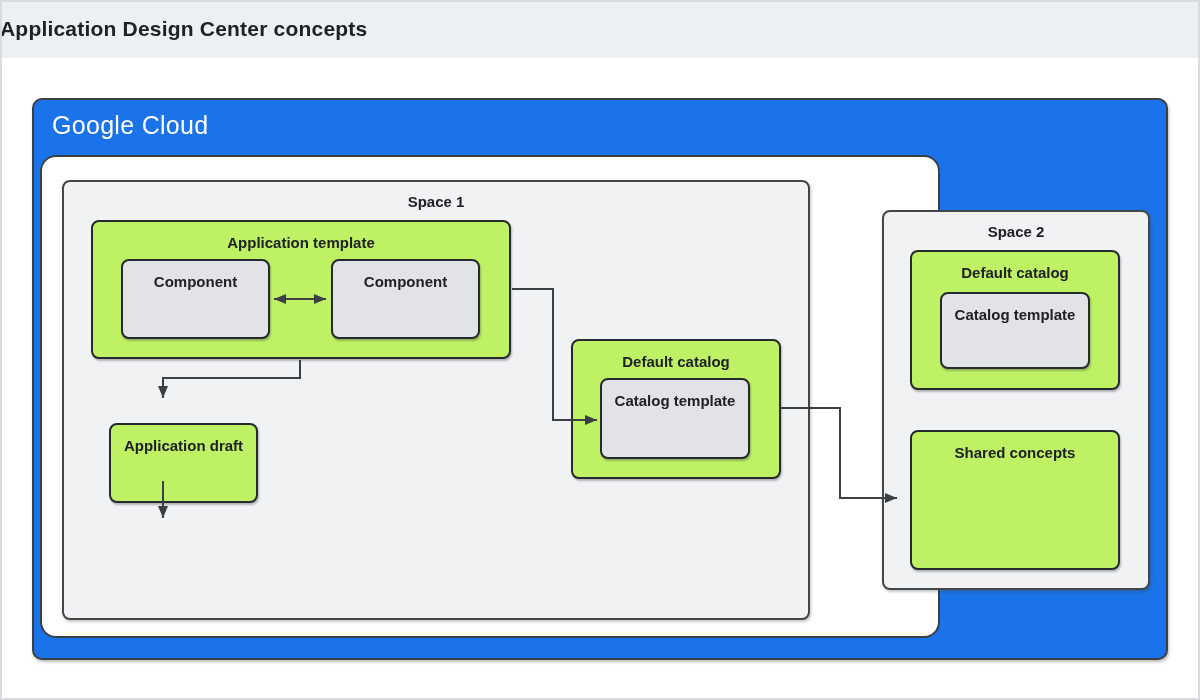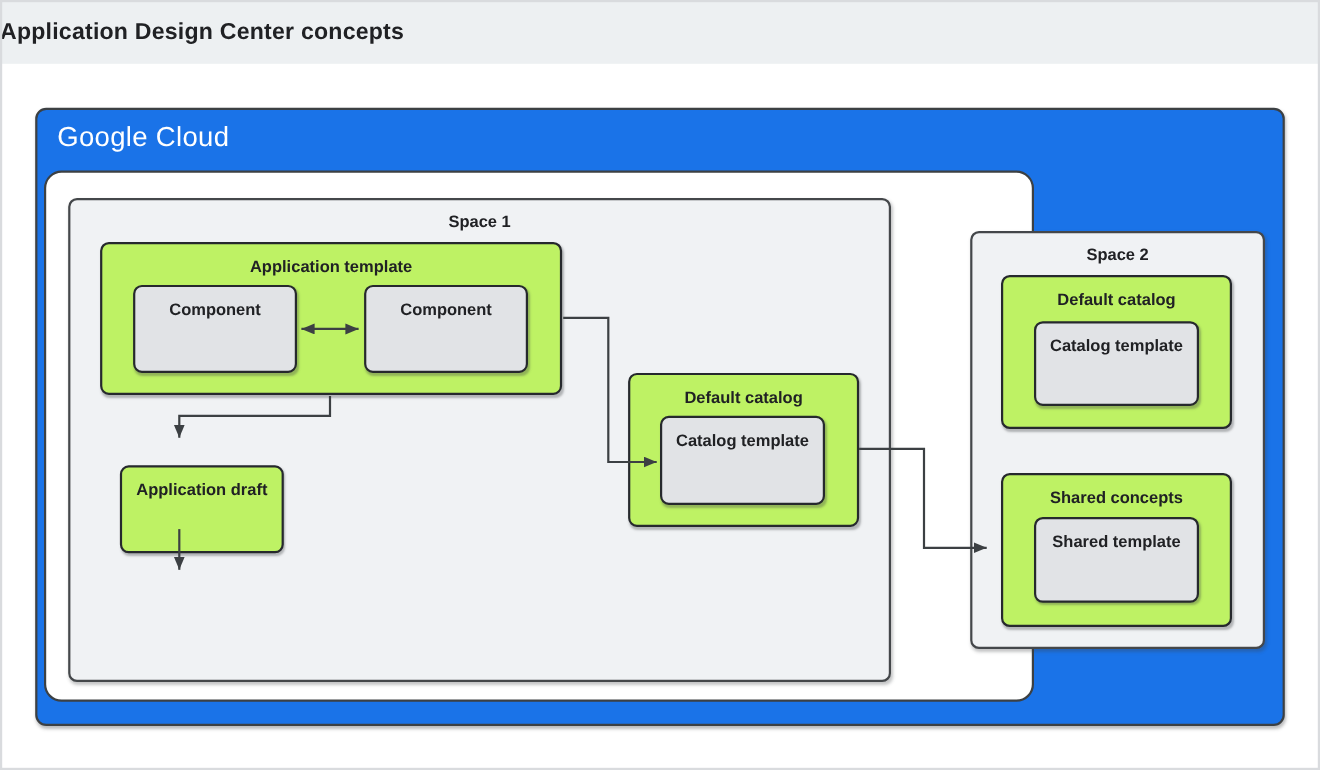--- a/index.html
+++ b/index.html
@@ -98,23 +98,20 @@
 
         <div class="node node-blue default-catalog-2">
           <div class="node-label">Default catalog</div>
           <div class="node node-gray catalog-template-2">
             <div class="node-label">Catalog template</div>
           </div>
         </div>
 
         <div class="node node-blue shared-catalog">
           <div class="node-label">Shared concepts</div>
-          <div class="node node-gray shared-template">
-            <div class="node-label">Shared template</div>
-          </div>
         </div>
       </div>
 
     </div>
   </div>
 
   <svg class="arrows" viewBox="0 0 1200 700" xmlns="http://www.w3.org/2000/svg">
     <defs>
       <marker id="ah" markerUnits="userSpaceOnUse" markerWidth="13" markerHeight="11" refX="12" refY="5" orient="auto-start-reverse">
         <path d="M0,0 L12,5 L0,10 Z" fill="#3c4043"></path>

